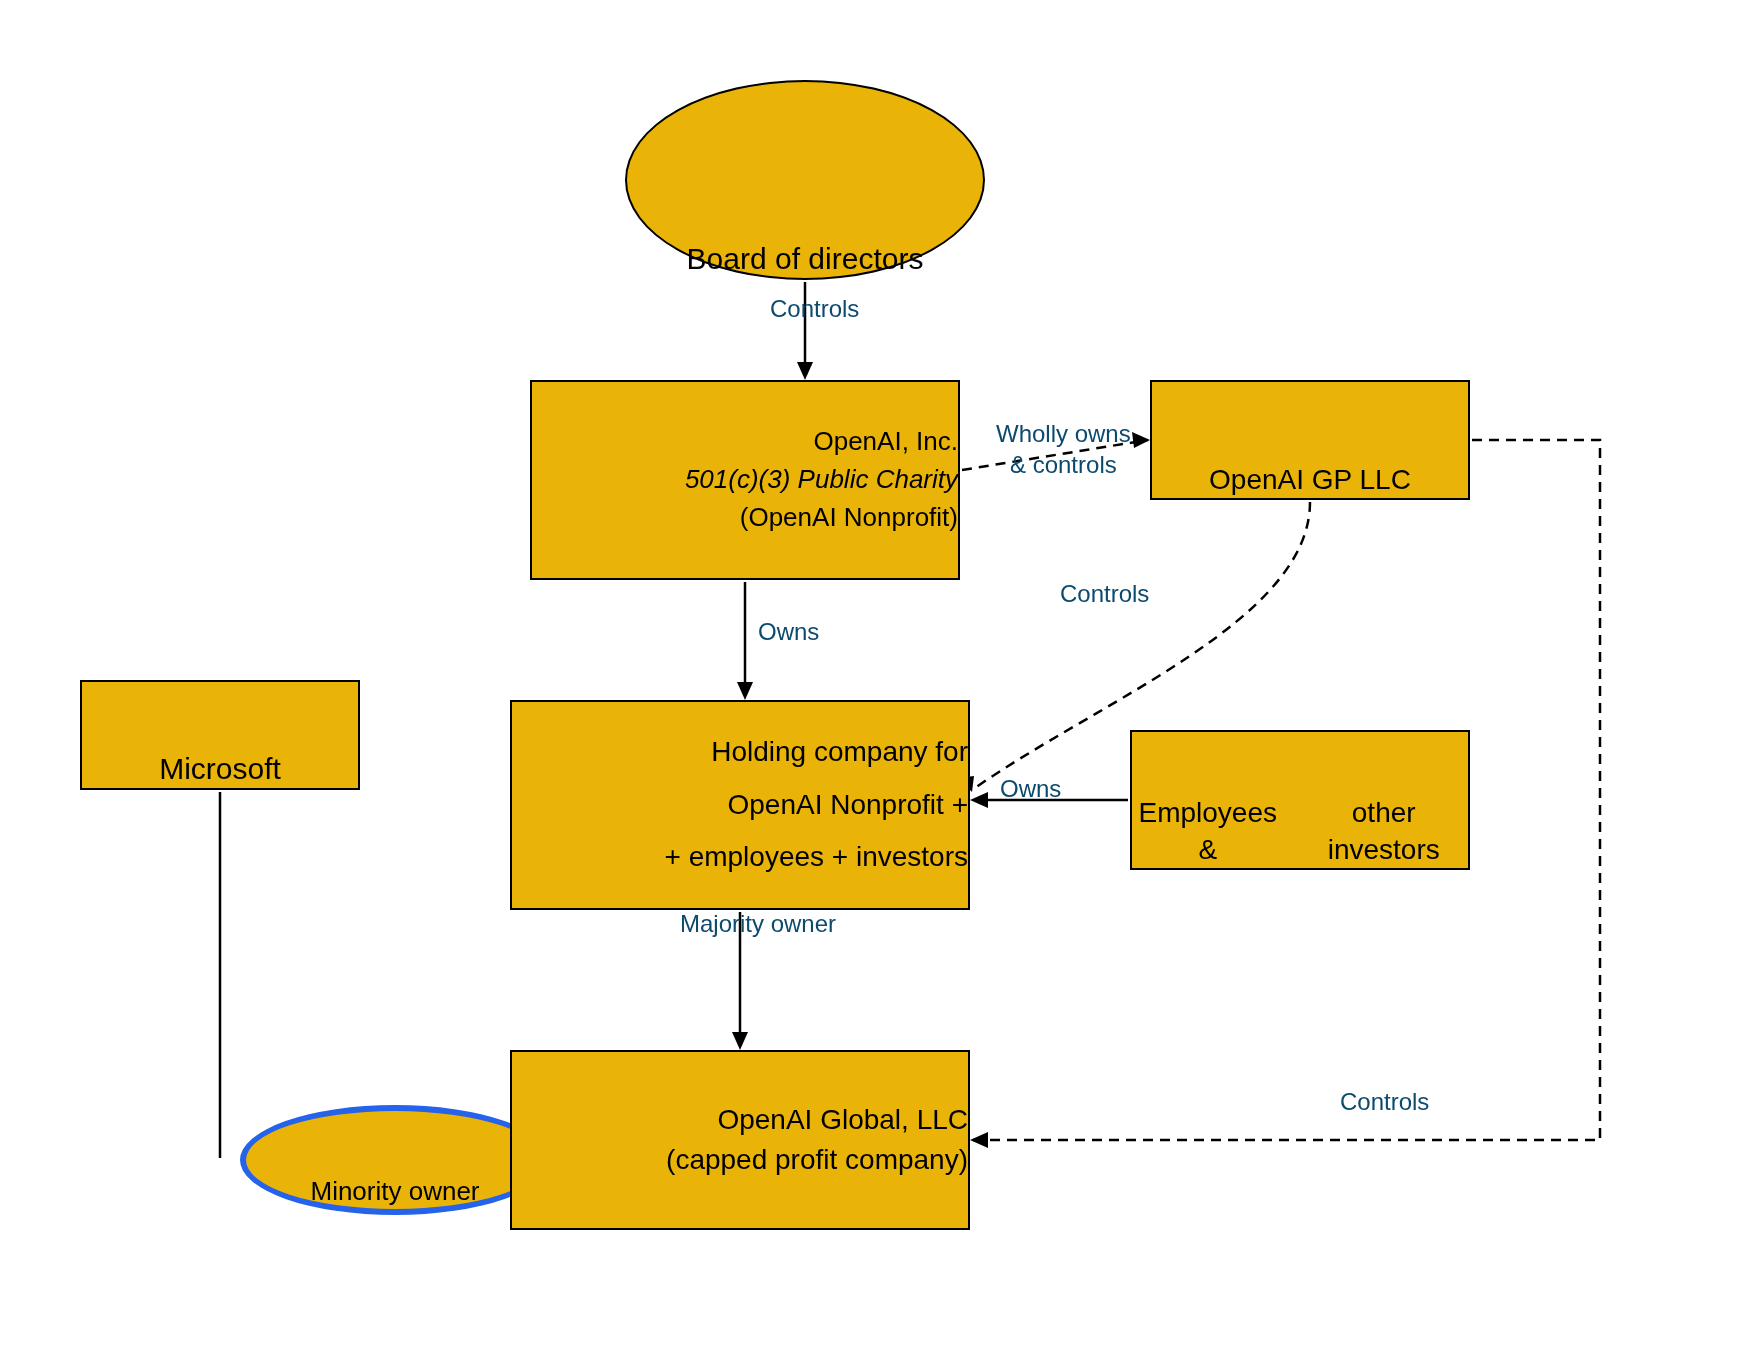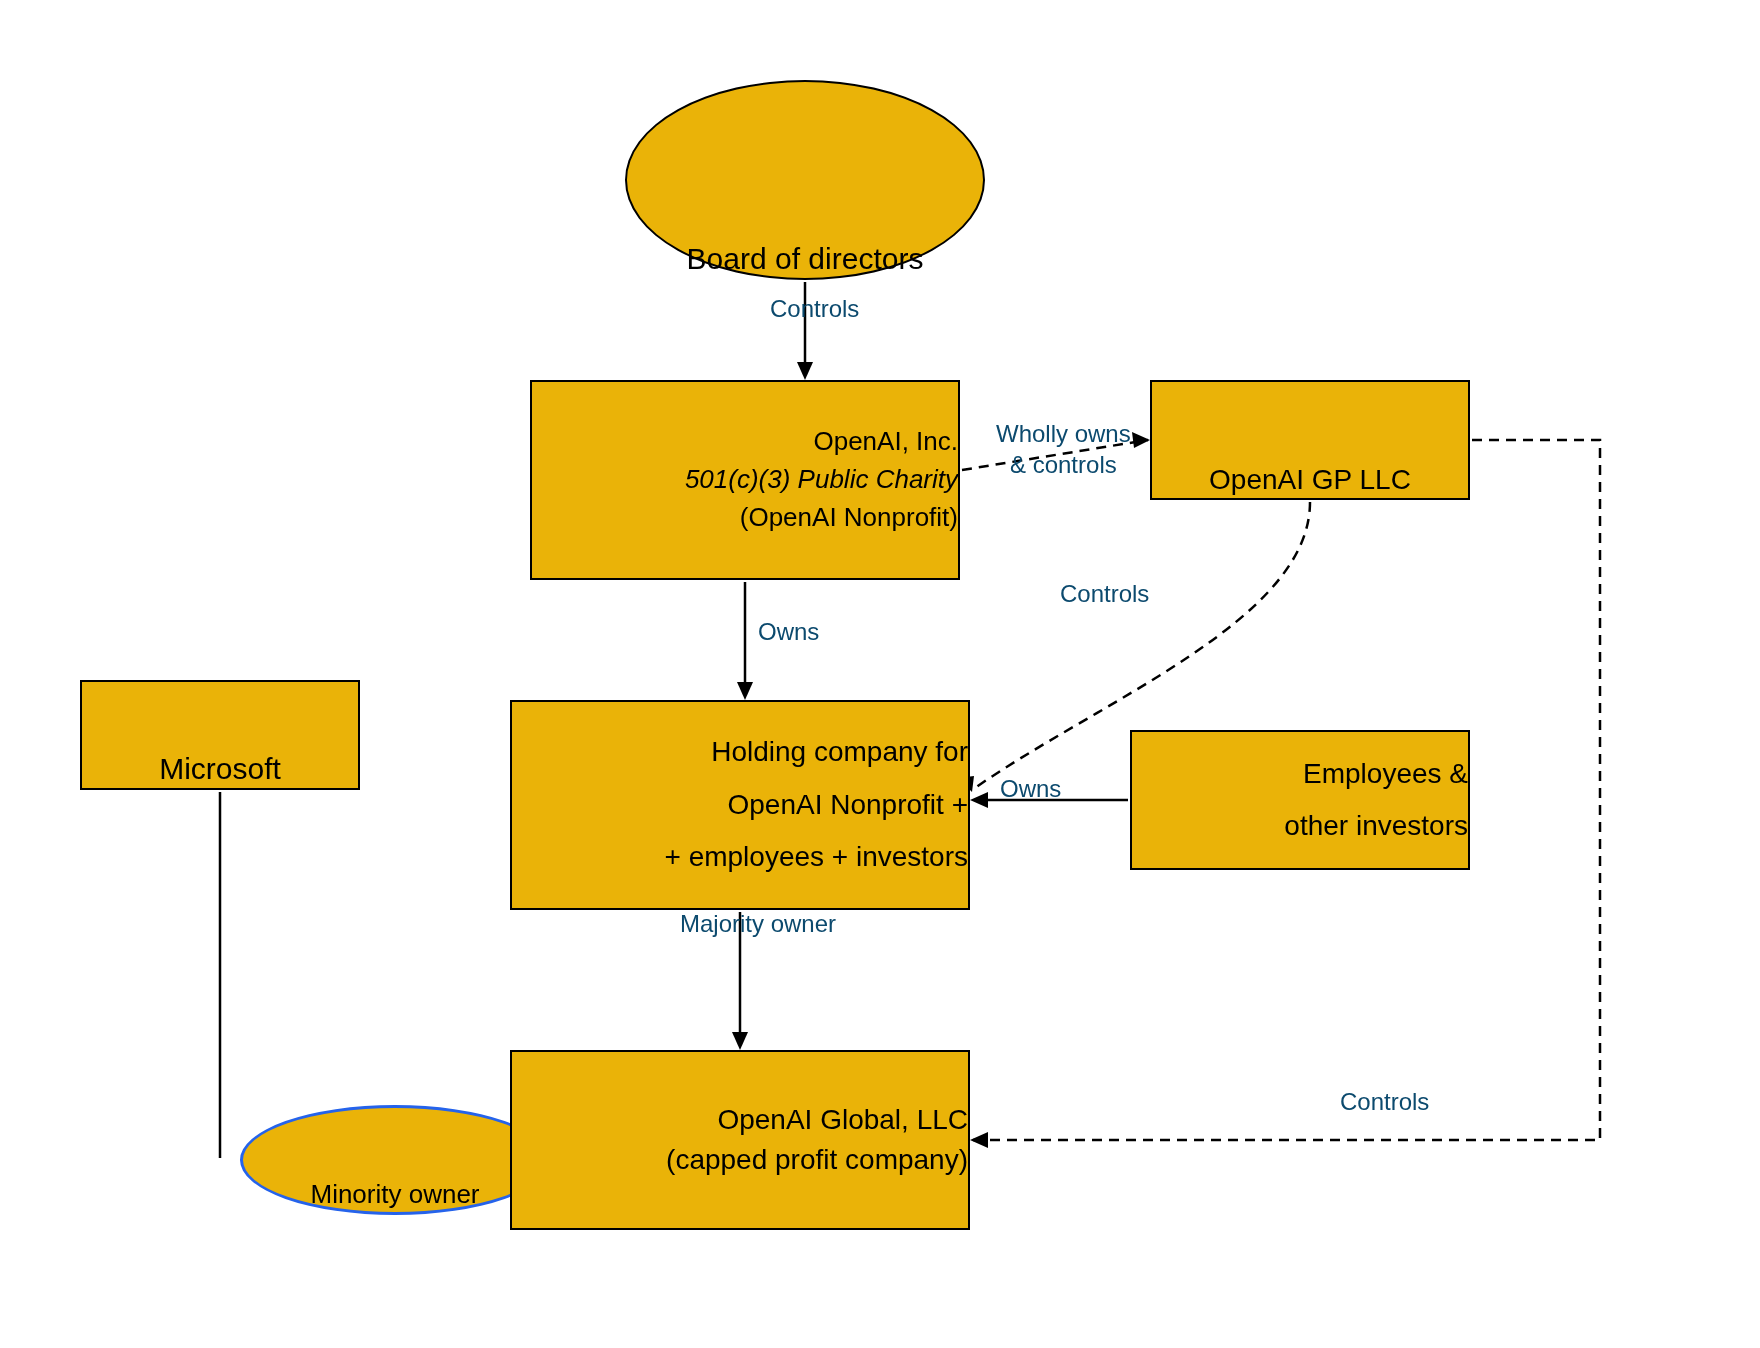--- a/index.html
+++ b/index.html
@@ -27,21 +27,21 @@
       background: #eab308;
     }
     .node-rect {
       border: 2.5px solid #000;
     }
     .node-ellipse {
       border: 2.5px solid #000;
       border-radius: 50%;
     }
     .node-ellipse-blue {
-      border: 3px solid #f97316;
+      border: 6px solid #f97316;
       border-radius: 50%;
       color: #000;
     }
     .label {
       position: absolute;
       font-size: 24px;
       color: #0c4a6e;
       font-weight: 400;
       text-align: center;
     }
@@ -118,21 +118,21 @@
   <div class="label" style="left:758px; top:618px;">
     <span>Owns</span>
   </div>
 
   <div class="node node-rect" style="left:510px; top:700px; width:460px; height:210px; font-size:28px; flex-direction:column; gap:16px;">
     <span>Holding company for</span>
     <span>OpenAI Nonprofit +</span>
     <span>+ employees + investors</span>
   </div>
 
-  <div class="node node-rect" style="left:1130px; top:730px; width:340px; height:140px; font-size:28px; flex-direction:column; gap:16px;">
+  <div class="node node-rect" style="left:1130px; top:730px; width:340px; height:140px; font-size:28px; flex-direction:row; gap:16px;">
     <span>Employees &amp;</span>
     <span>other investors</span>
   </div>
 
   <div class="label" style="left:1000px; top:775px;">
     <span>Owns</span>
   </div>
 
   <div class="node node-rect" style="left:80px; top:680px; width:280px; height:110px; font-size:30px;">
     <span>Microsoft</span>

